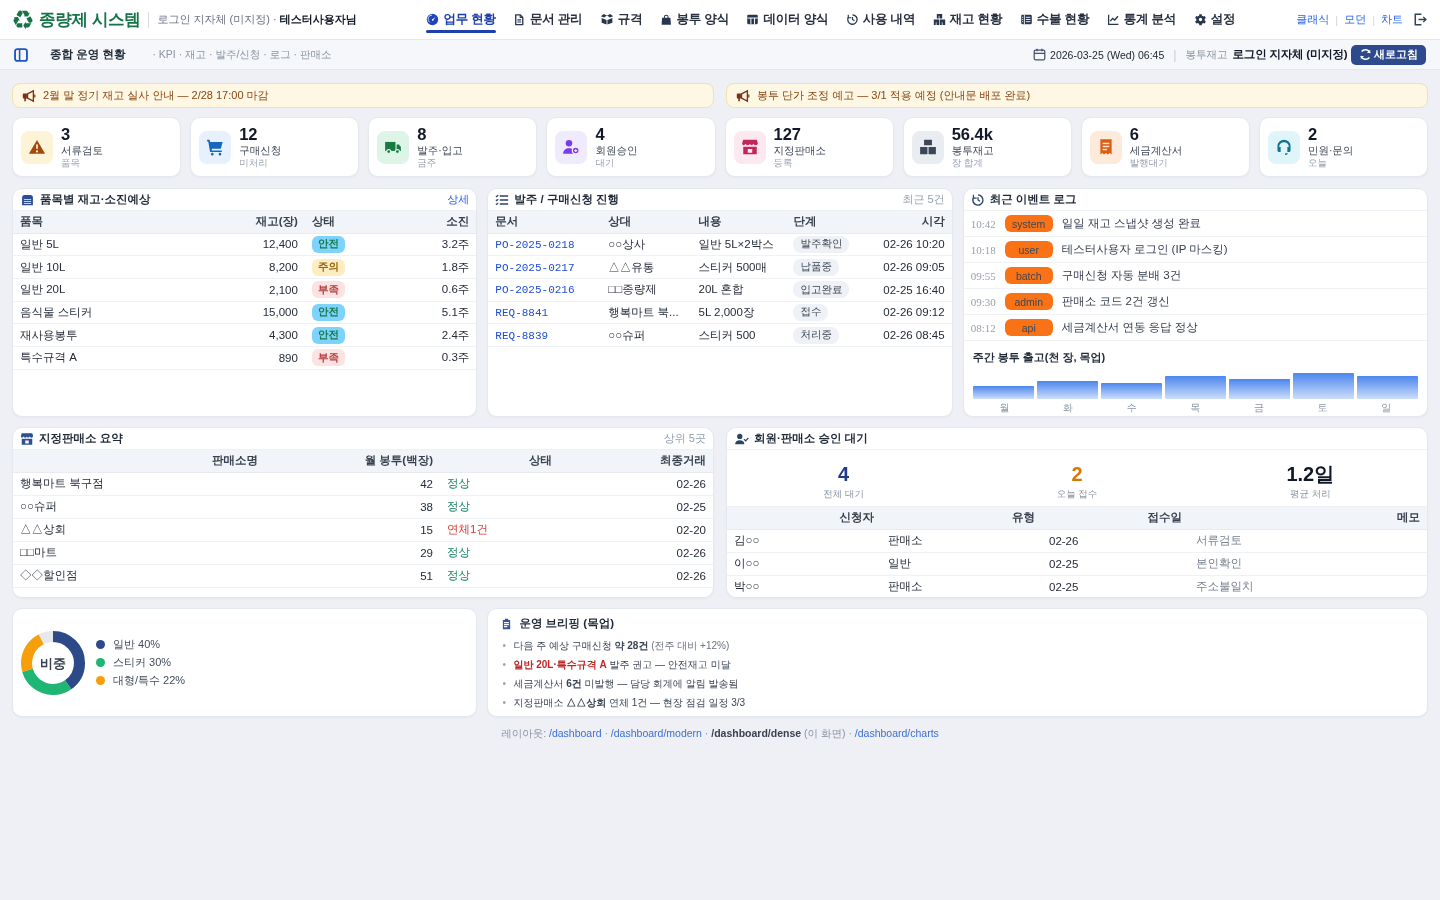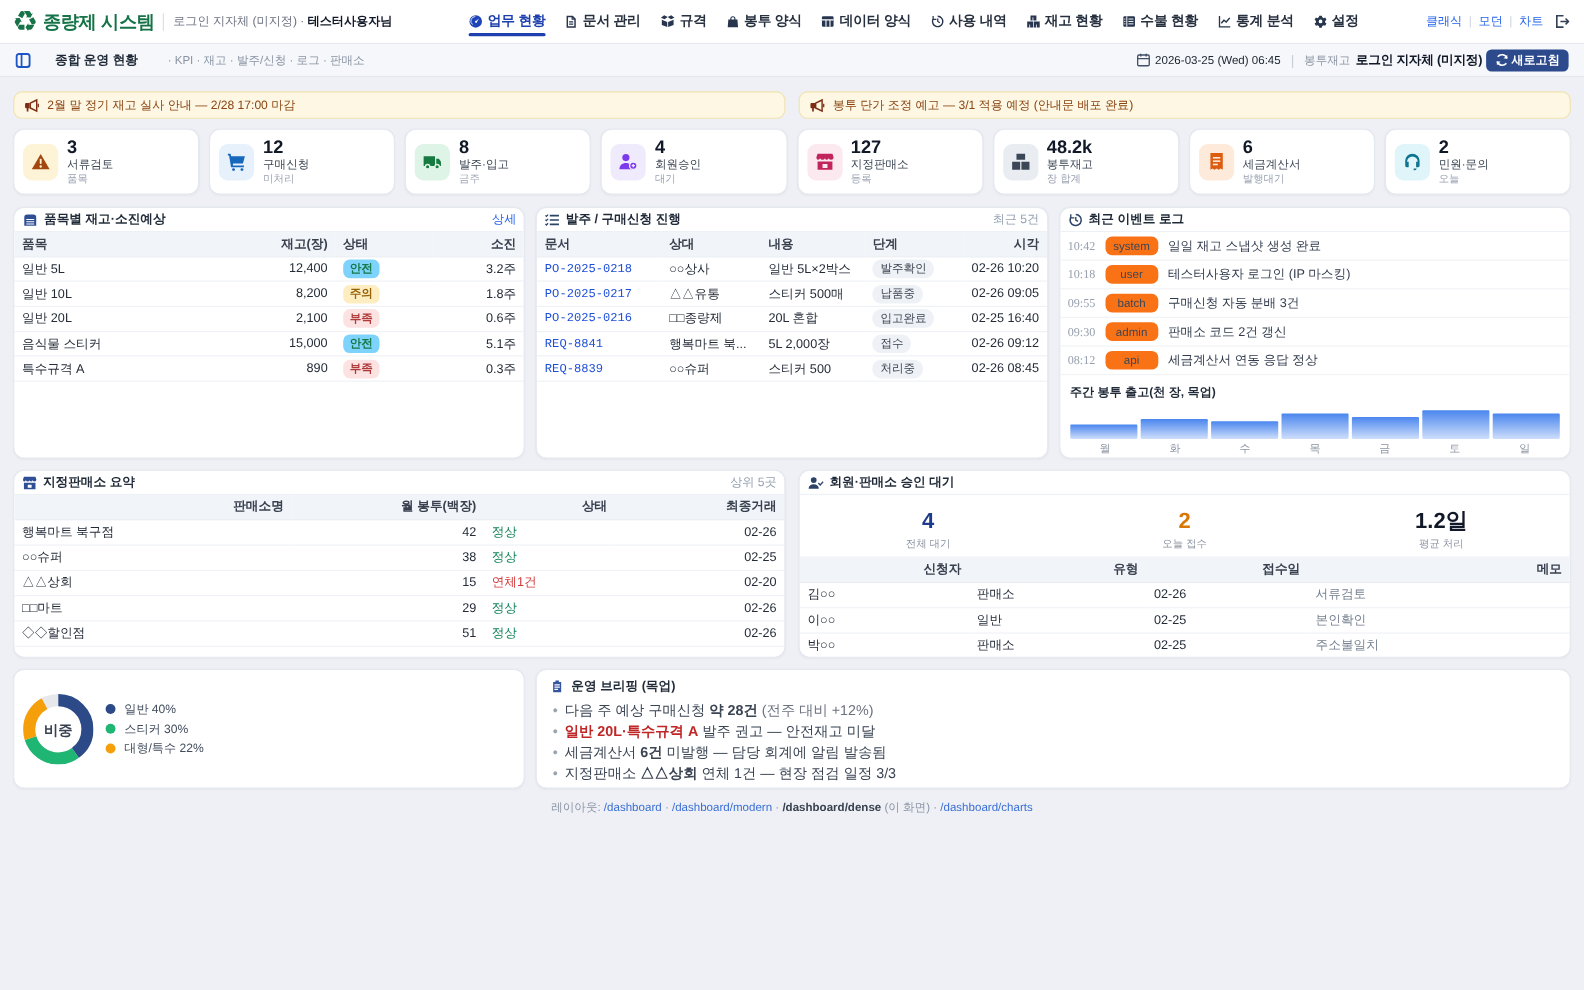--- a/index.html
+++ b/index.html
@@ -92,21 +92,21 @@
 .stats .k{font-size:9.5px;color:#8b94a3;margin-top:4px}
 
 .grid3b{display:grid;grid-template-columns:1fr 2.021fr;gap:10px;margin-top:10px}
 .donutbox{display:flex;align-items:center;padding:14px 8px;height:108px}
 .legend{margin-left:11px;font-size:11px;color:#414c5c}
 .legend div{display:flex;align-items:center;gap:8px;height:18px}
 .legend i{width:9px;height:9px;border-radius:50%}
 .brief{padding:7px 12px}
 .brief .bt{display:flex;align-items:center;gap:6px;font-size:11.5px;font-weight:bold;color:#1f2937}
 .brief ul{list-style:none;margin-top:5px}
-.brief li{font-size:13px;color:#3a4453;line-height:19px;padding-left:13px;position:relative}
+.brief li{font-size:10px;color:#3a4453;line-height:19px;padding-left:13px;position:relative}
 .brief li:before{content:"•";position:absolute;left:2px;color:#9aa3b2}
 .gr{color:#13845b}
 .rd{color:#d33a3a}
 .mut2{color:#6b7280;font-weight:normal}
 .red{color:#c02626}
 .foot{text-align:center;font-size:10.5px;color:#8b94a5;margin-top:10px}
 .foot a{color:#3b6fd4}
 .foot b{color:#39414f}
 </style>
 </head>
@@ -275,21 +275,21 @@
           <div class="s">등록</div>
         </div>
       </div>
   <div class="kpi">
         <span class="kico" style="background:#e9edf2">
           <svg width="18" height="18" viewBox="0 0 16 16" fill="#3b4757">
             <path d="M4.5 1.5h7v5h-7zm3 1h1v1.6h-1zM1 8h6.5v6.5H1zm2.7 1h1v1.6h-1zM8.5 8H15v6.5H8.5zm2.8 1h1v1.6h-1z"></path>
           </svg>
         </span>
         <div class="kt">
-          <div class="n">48.2k</div>
+          <div class="n">56.4k</div>
           <div class="l">봉투재고</div>
           <div class="s">장 합계</div>
         </div>
       </div>
   <div class="kpi">
         <span class="kico" style="background:#fdeada">
           <svg width="18" height="18" viewBox="0 0 16 16">
             <path d="M3 1h10v13.6l-1.65-1.2-1.7 1.2L8 13.4l-1.65 1.2-1.7-1.2L3 14.6z" fill="#dd5c10"></path>
             <rect x="5" y="4.2" width="6" height="1.3" fill="#fdeada"></rect>
             <rect x="5" y="6.9" width="6" height="1.3" fill="#fdeada"></rect>
@@ -351,20 +351,26 @@
               <td>일반 20L</td>
               <td class="tr">2,100</td>
               <td><span class="badge b-low">부족</span></td>
               <td class="tr">0.6주</td>
             </tr>
         <tr>
               <td>음식물 스티커</td>
               <td class="tr">15,000</td>
               <td><span class="badge b-ok">안전</span></td>
               <td class="tr">5.1주</td>
+            </tr>
+        <tr>
+              <td>재사용봉투</td>
+              <td class="tr">4,300</td>
+              <td><span class="badge b-ok">안전</span></td>
+              <td class="tr">2.4주</td>
             </tr>
         <tr>
               <td>특수규격 A</td>
               <td class="tr">890</td>
               <td><span class="badge b-low">부족</span></td>
               <td class="tr">0.3주</td>
             </tr>
       </tbody>
     </table>
   </div>

